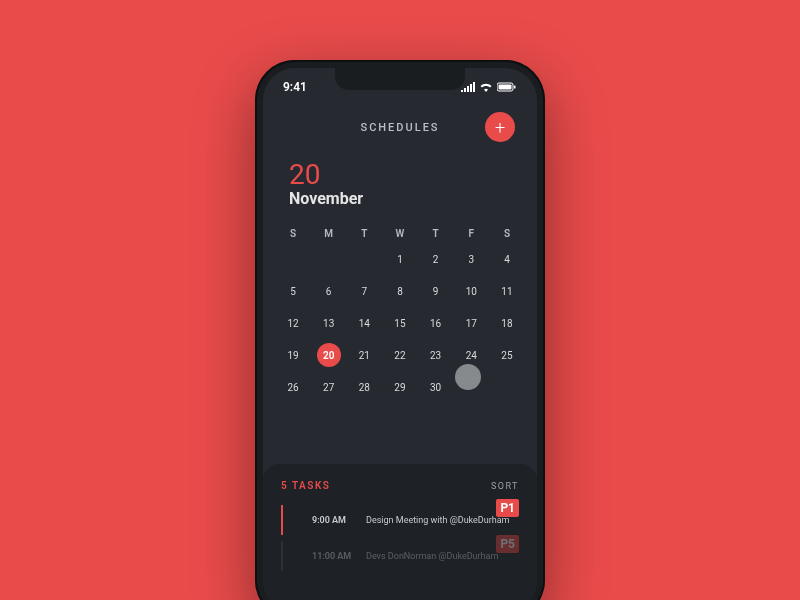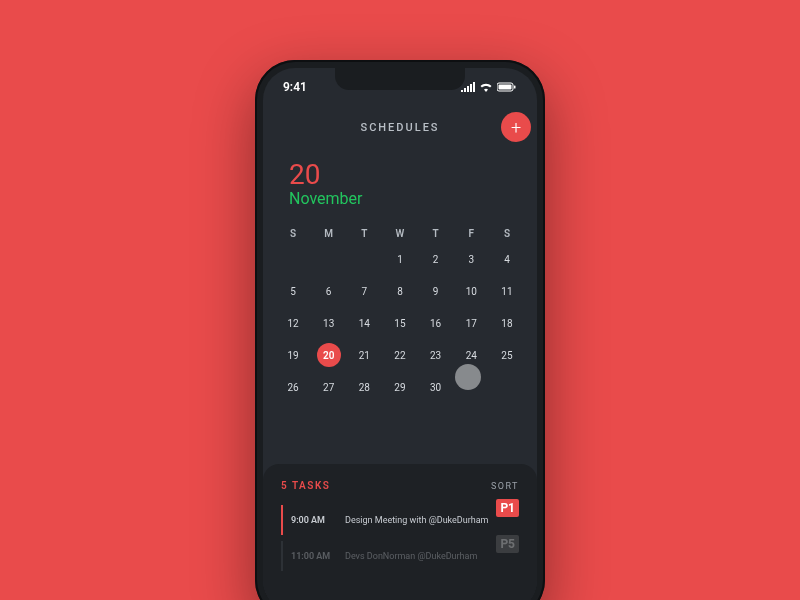--- a/index.html
+++ b/index.html
@@ -56,21 +56,21 @@
     display: flex;
     align-items: center;
     gap: 4px;
   }
   .signal, .wifi, .battery { display: inline-block; }
   .signal svg, .wifi svg, .battery svg { display: block; }
   .header {
     display: flex;
     justify-content: space-between;
     align-items: center;
-    padding: 14px 6px 6px;
+    padding: 14px 22px 6px;
   }
   .header-title {
     color: #b9bfc6;
     font-size: 11px;
     letter-spacing: 2px;
     font-weight: 500;
     flex: 1;
     text-align: center;
     margin-left: 30px;
   }
@@ -89,23 +89,23 @@
   }
   .date-block {
     padding: 10px 26px 8px;
   }
   .date-num {
     color: #e94b4b;
     font-size: 28px;
     font-weight: 400;
   }
   .date-month {
-    color: #22c55e;
+    color: #e5e5e5;
     font-size: 16px;
-    font-weight: 400;
+    font-weight: 700;
     margin-top: -2px;
   }
   .calendar {
     padding: 12px 18px 18px;
     position: relative;
   }
   .cal-row {
     display: flex;
     justify-content: space-between;
     margin-bottom: 8px;
@@ -179,41 +179,42 @@
     padding-left: 8px;
     margin-bottom: 6px;
     position: relative;
   }
   .task-item.faded { opacity: 0.35; border-left-color: #4a5058; }
   .task-time {
     color: #c8ccd2;
     font-size: 9px;
     font-weight: 600;
     min-width: 44px;
+    margin-left: 21px;
   }
   .task-desc {
     color: #c8ccd2;
     font-size: 9px;
     flex: 1;
     white-space: nowrap;
     overflow: hidden;
     text-overflow: ellipsis;
   }
   .priority {
     position: absolute;
     right: 0;
     top: -6px;
     background: #e94b4b;
     color: #fff;
     font-size: 12px;
     font-weight: 700;
     padding: 2px 4px;
     border-radius: 2px;
   }
-  .priority.p5 { background: #737373; }
+  .priority.p5 { background: #ef4444; }
 </style>
 </head>
 <body>
 
 <div class="phone">
 
   <div class="screen">
     <div class="notch"></div>
 
     <div class="status-bar">

